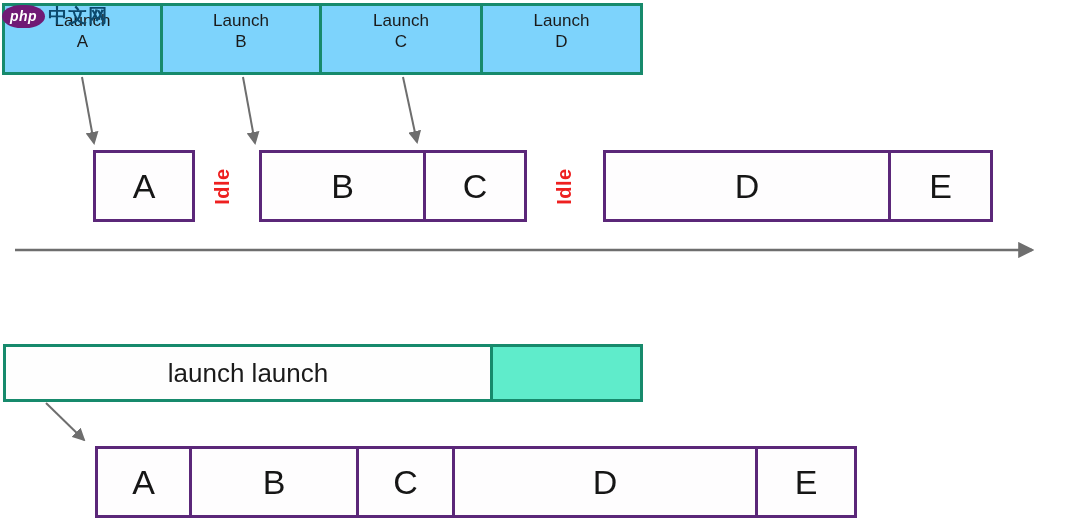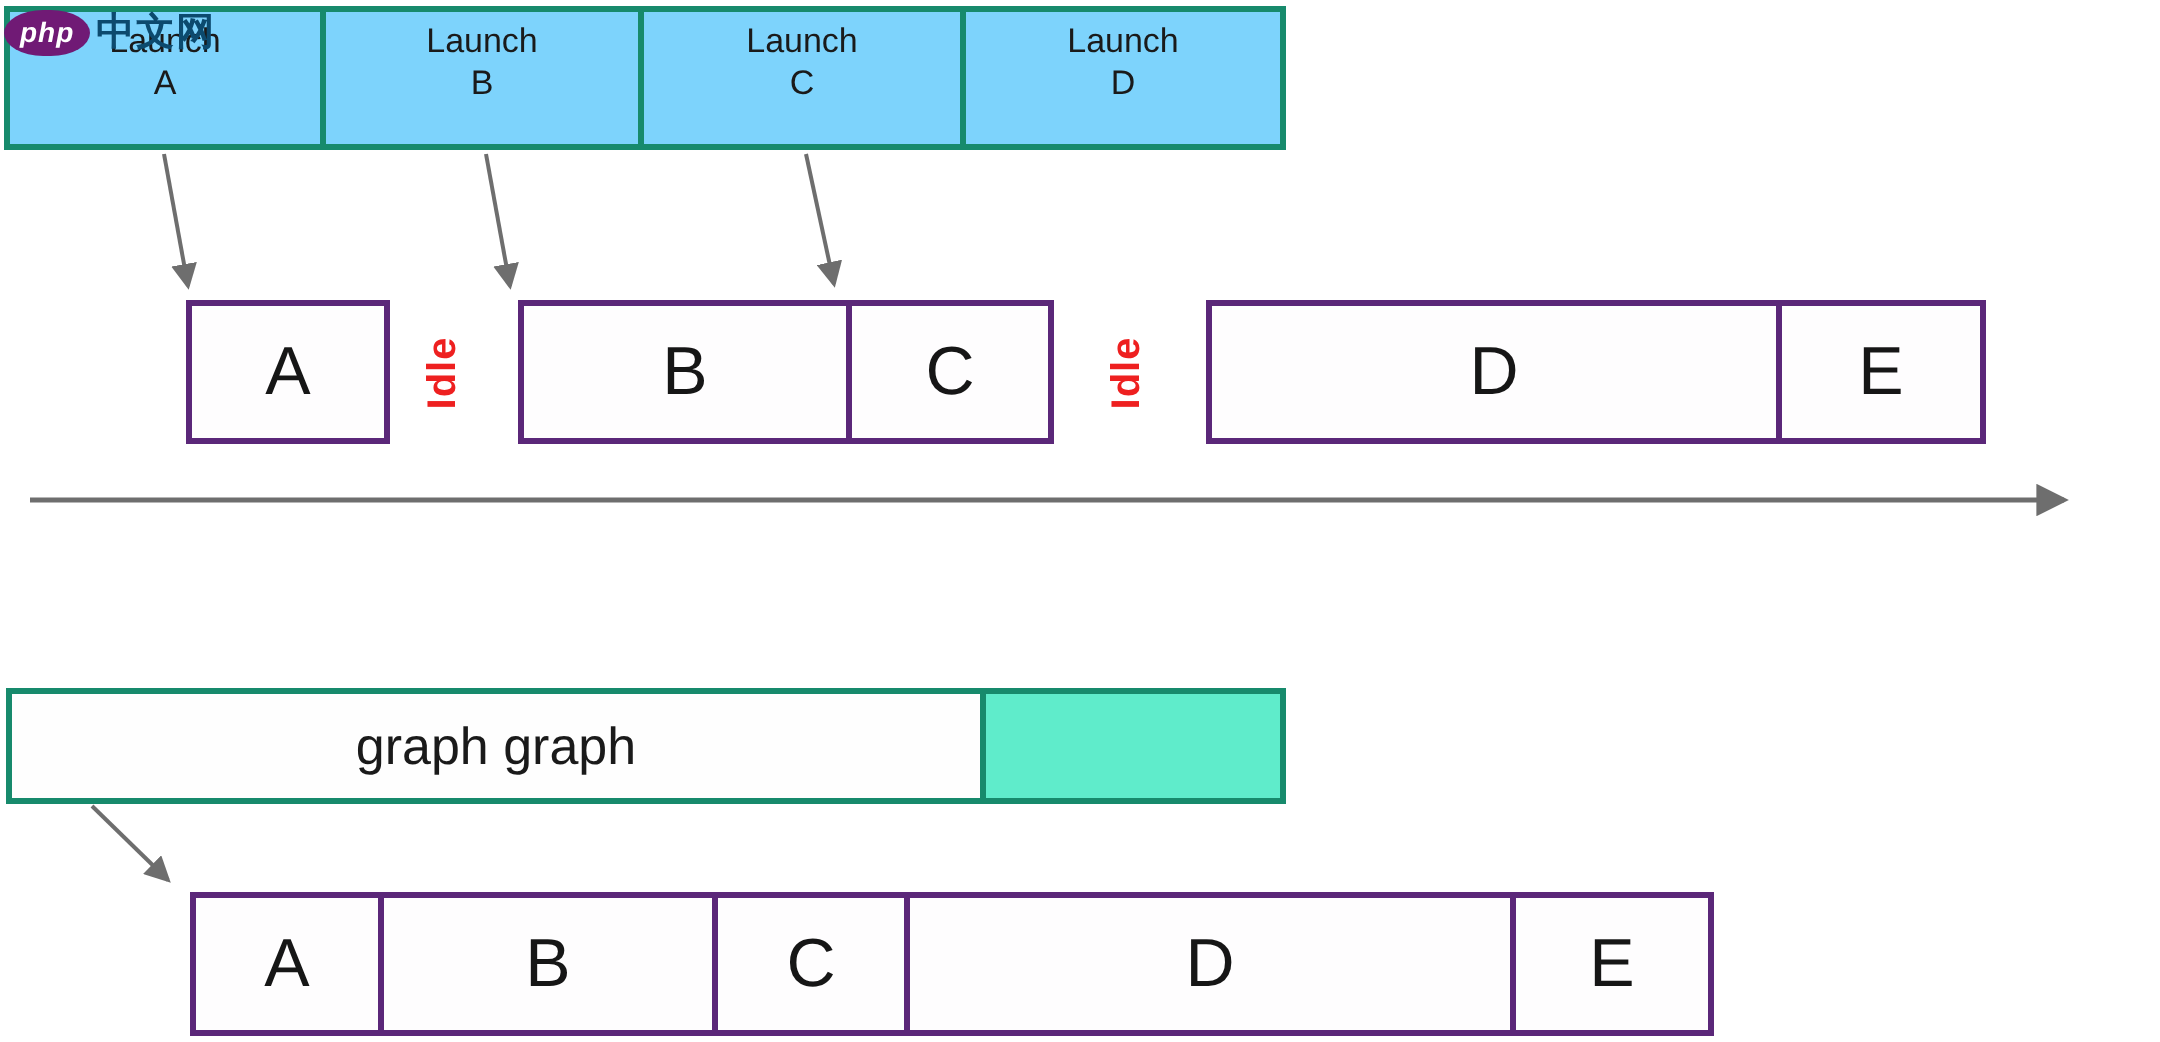--- a/index.html
+++ b/index.html
@@ -97,21 +97,21 @@
     <span>Idle</span>
   </div>
   <div class="pbox stream" style="left:603px;width:288px;">
     <span>D</span>
   </div>
   <div class="pbox stream" style="left:888px;width:105px;">
     <span>E</span>
   </div>
 
   <div class="glaunch-white">
-    <span>graph graph</span>
+    <span>launch launch</span>
   </div>
   <div class="glaunch-fill"></div>
 
   <div class="pbox graphrow" style="left:95px;width:97px;">
     <span>A</span>
   </div>
   <div class="pbox graphrow" style="left:189px;width:170px;">
     <span>B</span>
   </div>
   <div class="pbox graphrow" style="left:356px;width:99px;">

